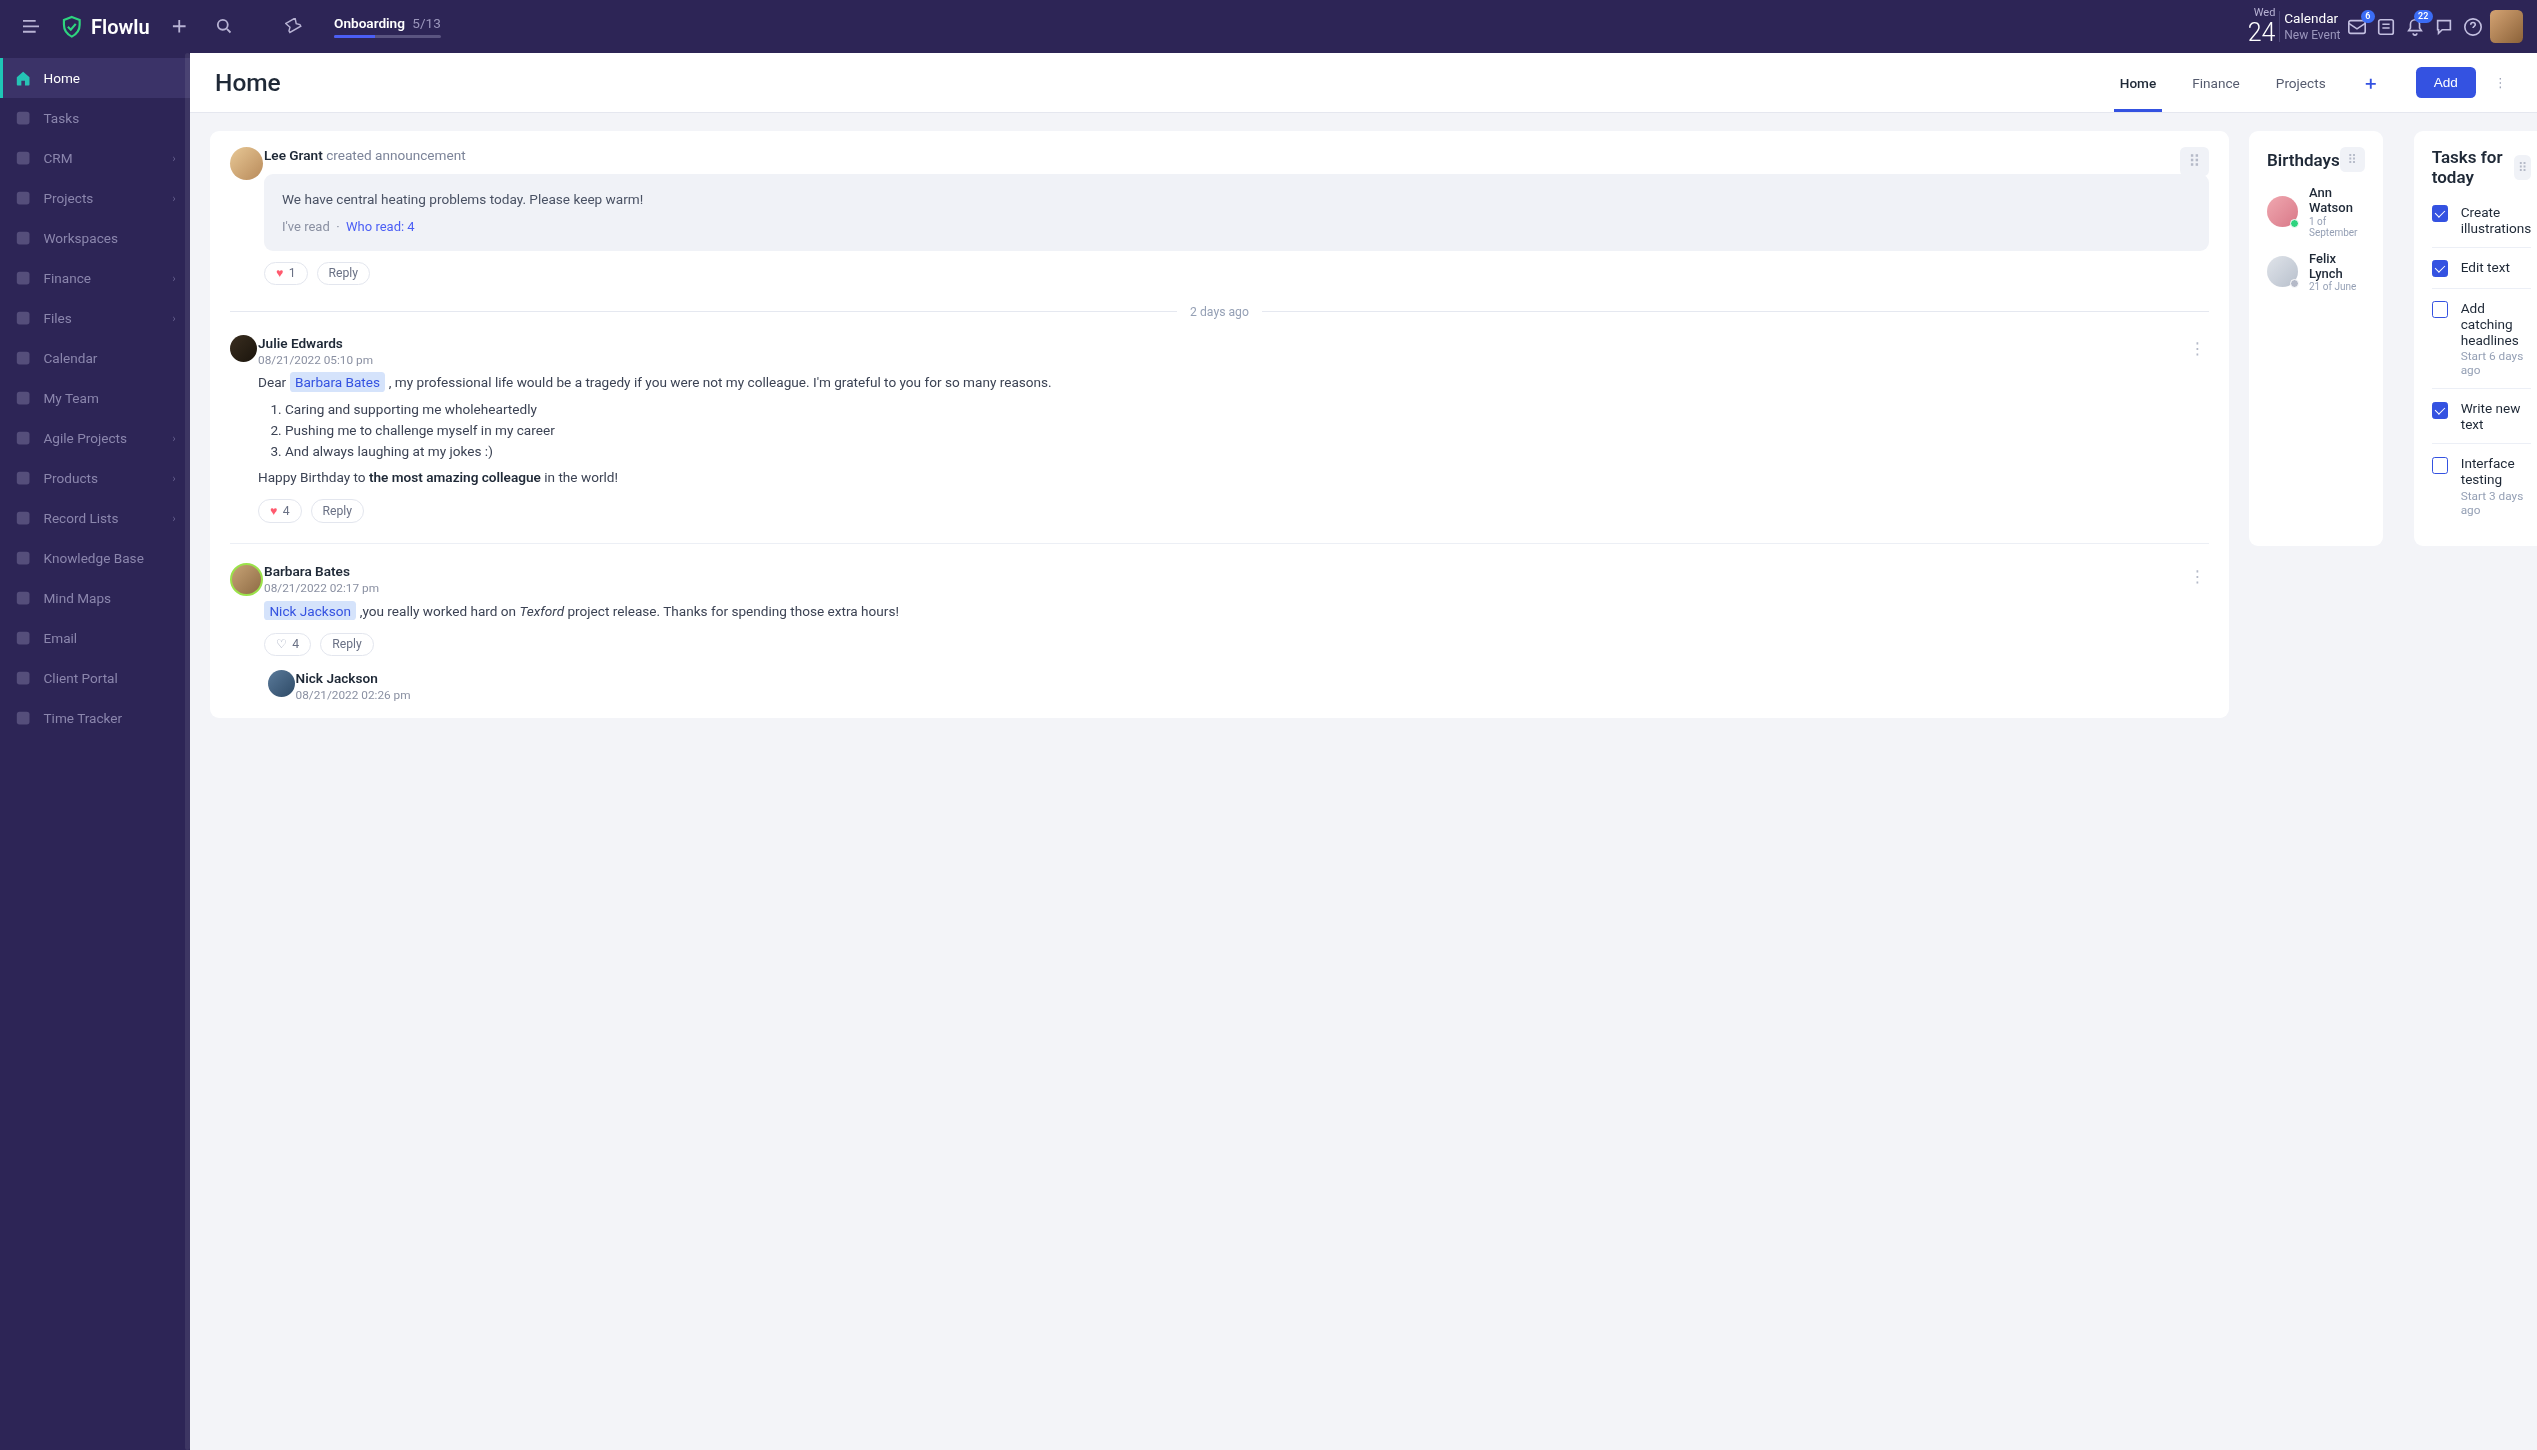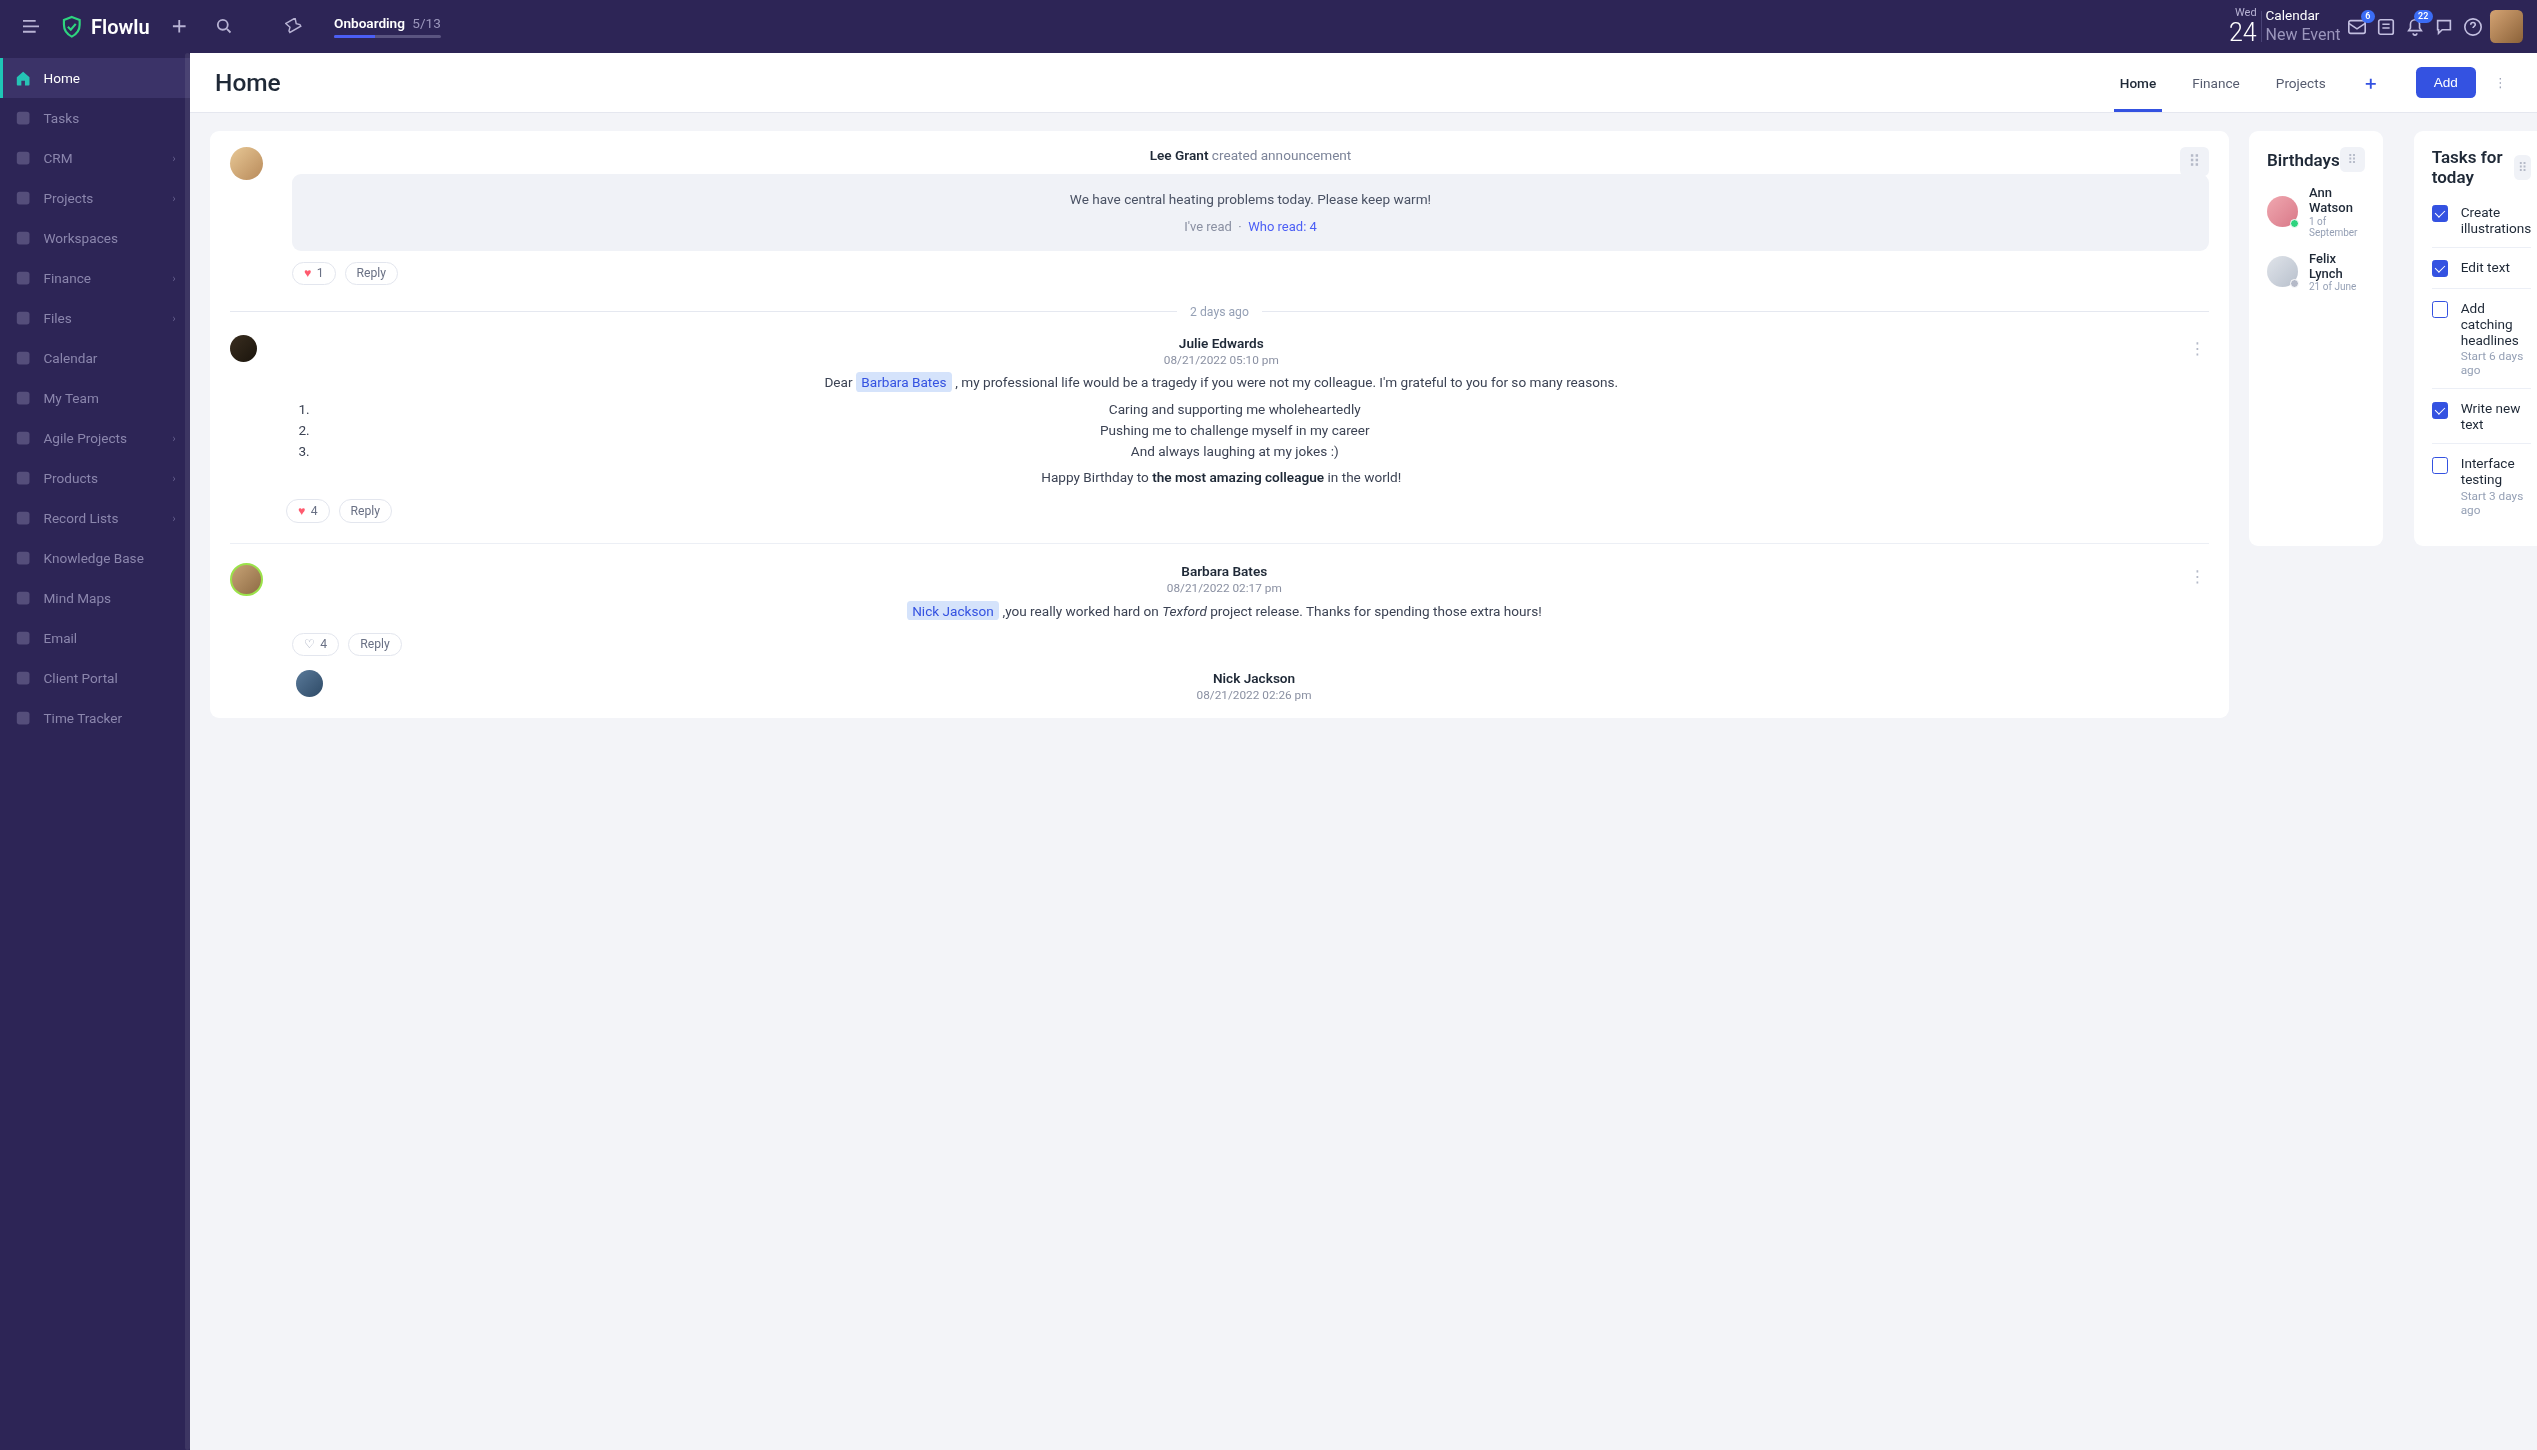--- a/index.html
+++ b/index.html
@@ -17,21 +17,21 @@
 .topbar .progress { width: 107px; height: 3.6px; background: #5a5480; border-radius: 1.8px; overflow: hidden; }
 .topbar .progress-fill { height: 100%; background: #4b5ef5; }
 .topbar .spacer { flex: 1; }
 .topbar .right { display: flex; align-items: center; gap: 4px; }
 .topbar .date-block { text-align: right; line-height: 1.1; }
 .topbar .date-block .dow { font-size: 11px; color: #b8b3d4; }
 .topbar .date-block .daynum { font-size: 25px; font-weight: 300; color: #fff; }
 .topbar .vsep { width: 0.9px; height: 31px; background: #4a4476; }
 .topbar .cal-block { line-height: 1.3; }
 .topbar .cal-block .title { font-size: 13.6px; color: #fff; }
-.topbar .cal-block .sub { font-size: 16px; color: #9b96bc; }
+.topbar .cal-block .sub { font-size: 12px; color: #9b96bc; }
 .topbar .topicon { position: relative; cursor: pointer; color: #c3bfe0; width: 25px; height: 25px; display: flex; align-items: center; justify-content: center; }
 .topbar .badge { position: absolute; top: -3.6px; right: -5.4px; background: #3b6cf5; color: #fff; font-size: 9px; font-weight: 600; border-radius: 7.3px; padding: 0.9px 4.5px; line-height: 1.2; }
 .topbar .avatar { width: 33px; height: 33px; border-radius: 5.4px; background: linear-gradient(135deg,#d4a373,#8b6239); }
 
 
 .layout { display: flex; height: calc(100vh - 53px); }
 .sidebar { width: 190px; background: #2d2556; padding-top: 5.4px; flex-shrink: 0; position: relative; }
 .sidebar::after { content:""; position:absolute; right:0; top:0; bottom:0; width:5.4px; background: rgba(255,255,255,0.08); border-radius:2.7px; }
 .sidebar .item { display: flex; align-items: center; gap: 11px; padding: 11px 14.5px; color: #8b86ad; cursor: pointer; font-size: 13.6px; position:relative; }
 .sidebar .item.active { background: #3b3368; color: #fff; }
@@ -51,21 +51,21 @@
 .pagehead .tab-plus { color: #3452e1; font-size: 18px; font-weight:700; }
 .pagehead .add-btn { margin-left: 36px; background: #3452e1; color: #fff; border: none; padding: 8.2px 18px; border-radius: 5.4px; font-size: 13.6px; font-weight: 500; cursor: pointer; }
 .pagehead .head-more { margin-left: 12.7px; color: #9ca3b8; cursor:pointer; padding:5.4px; }
 
 .content { flex: 1; overflow-y: auto; padding: 18px 20px; display: flex; gap: 20px; align-items:flex-start; }
 .feed-col { flex: 1; min-width: 0; }
 .side-col { width: 268px; flex-shrink: 0; display: flex; flex-direction: row; gap: 31px; }
 
 .card { background: #fff; border-radius: 9px; padding: 16.3px 20px; }
 
-.post { display: flex; gap: 29px; position: relative; text-align: center; }
+.post { display: flex; gap: 1px; position: relative; }
 .post .pavatar { width: 33px; height: 33px; border-radius: 50%; background: #d1d5db; flex-shrink:0; }
 .post .pavatar.small { width: 27px; height: 27px; }
 .post .pbody { flex: 1; min-width:0; }
 .post .phead { font-size: 13.6px; }
 .post .phead .author { font-weight: 600; color: #1f2937; }
 .post .phead .action { color: #7c8499; }
 .post .ptime { font-size: 11.8px; color: #8a90a2; margin-top: 1.8px; }
 .post .pmore { color: #b5bac8; cursor:pointer; padding:3.6px; font-size:16.3px; }
 .post.lg .pmore { position:absolute; top:0; right:0; background:#f0f2f7; width:29px; height:29px; display:flex; align-items:center; justify-content:center; border-radius:5.4px; }
 .announce-box { background: #f0f2f7; border-radius: 9px; padding: 16.3px 18px; margin-top: 11px; }

